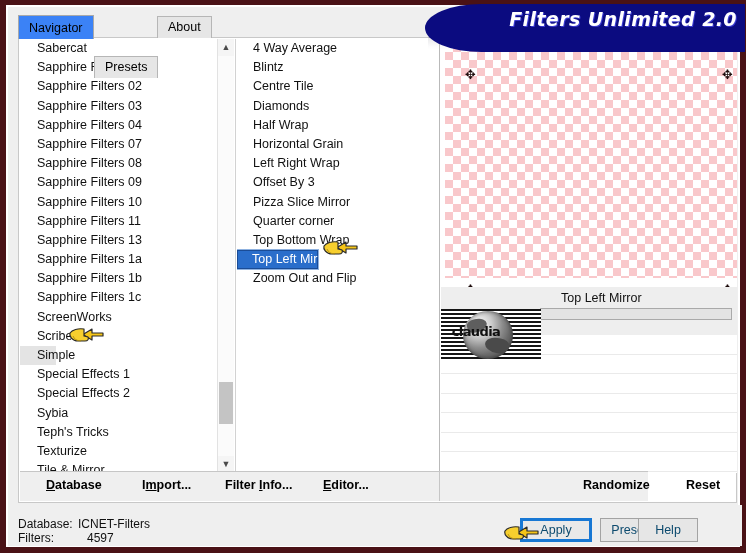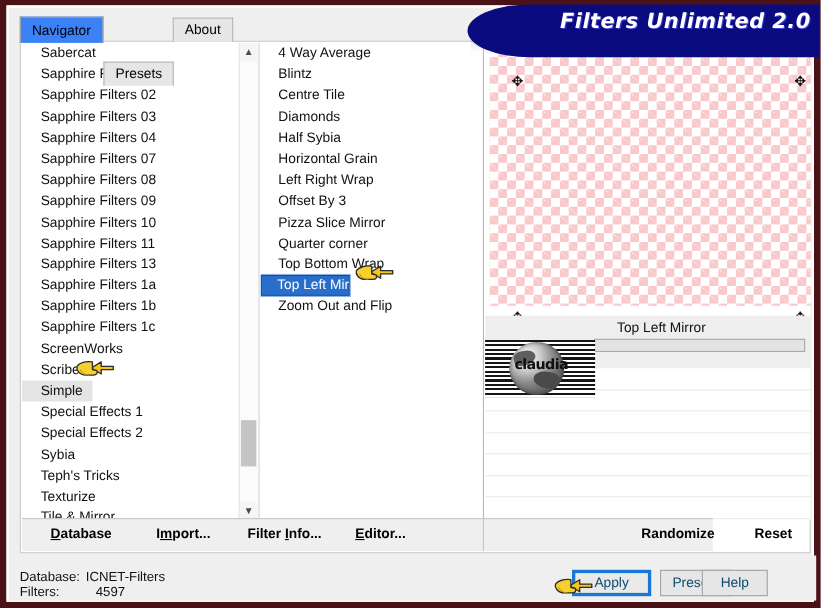--- a/index.html
+++ b/index.html
@@ -129,21 +129,21 @@
     height: 19.2px;
     line-height: 19.2px;
     padding-left: 17px;
     font-size: 12.5px;
     color: #111;
     white-space: nowrap;
     box-sizing: border-box;
   }
   .cat-item.selected {
     background: #e4e4e4;
-    width: 64px;
+    width: 36px;
   }
 
   
   #left-scrollbar {
     position: absolute;
     left: 198px;
     top: 1px;
     width: 17px;
     height: 434px;
     background: #fbfbfb;
@@ -326,21 +326,21 @@
     content: "";
     position: absolute;
     left: 22px; top: 27px;
     width: 24px; height: 15px;
     background: #4a4a4a;
     border-radius: 55% 45% 40% 60%;
     transform: rotate(9deg);
   }
   #thumb-word {
     position: absolute;
-    left: 32px;
+    left: 16px;
     top: 15px;
     width: 54px;
     text-align: center;
     font-family: "DejaVu Sans", sans-serif;
     font-weight: bold;
     font-size: 13px;
     color: #101010;
     letter-spacing: -0.6px;
     z-index: 3;
   }
@@ -501,21 +501,21 @@
         <div class="sb-arrow" id="left-sb-down">▼</div>
       </div>
 
       <div id="divider-1"></div>
 
       <div id="filter-list">
         <div class="flt-item">4 Way Average</div>
         <div class="flt-item">Blintz</div>
         <div class="flt-item">Centre Tile</div>
         <div class="flt-item">Diamonds</div>
-        <div class="flt-item">Half Sybia</div>
+        <div class="flt-item">Half Wrap</div>
         <div class="flt-item">Horizontal Grain</div>
         <div class="flt-item">Left Right Wrap</div>
         <div class="flt-item">Offset By 3</div>
         <div class="flt-item">Pizza Slice Mirror</div>
         <div class="flt-item">Quarter corner</div>
         <div class="flt-item">Top Bottom Wrap</div>
         <div class="flt-item selected">Top Left Mirror</div>
         <div class="flt-item">Zoom Out and Flip</div>
       </div>
 

